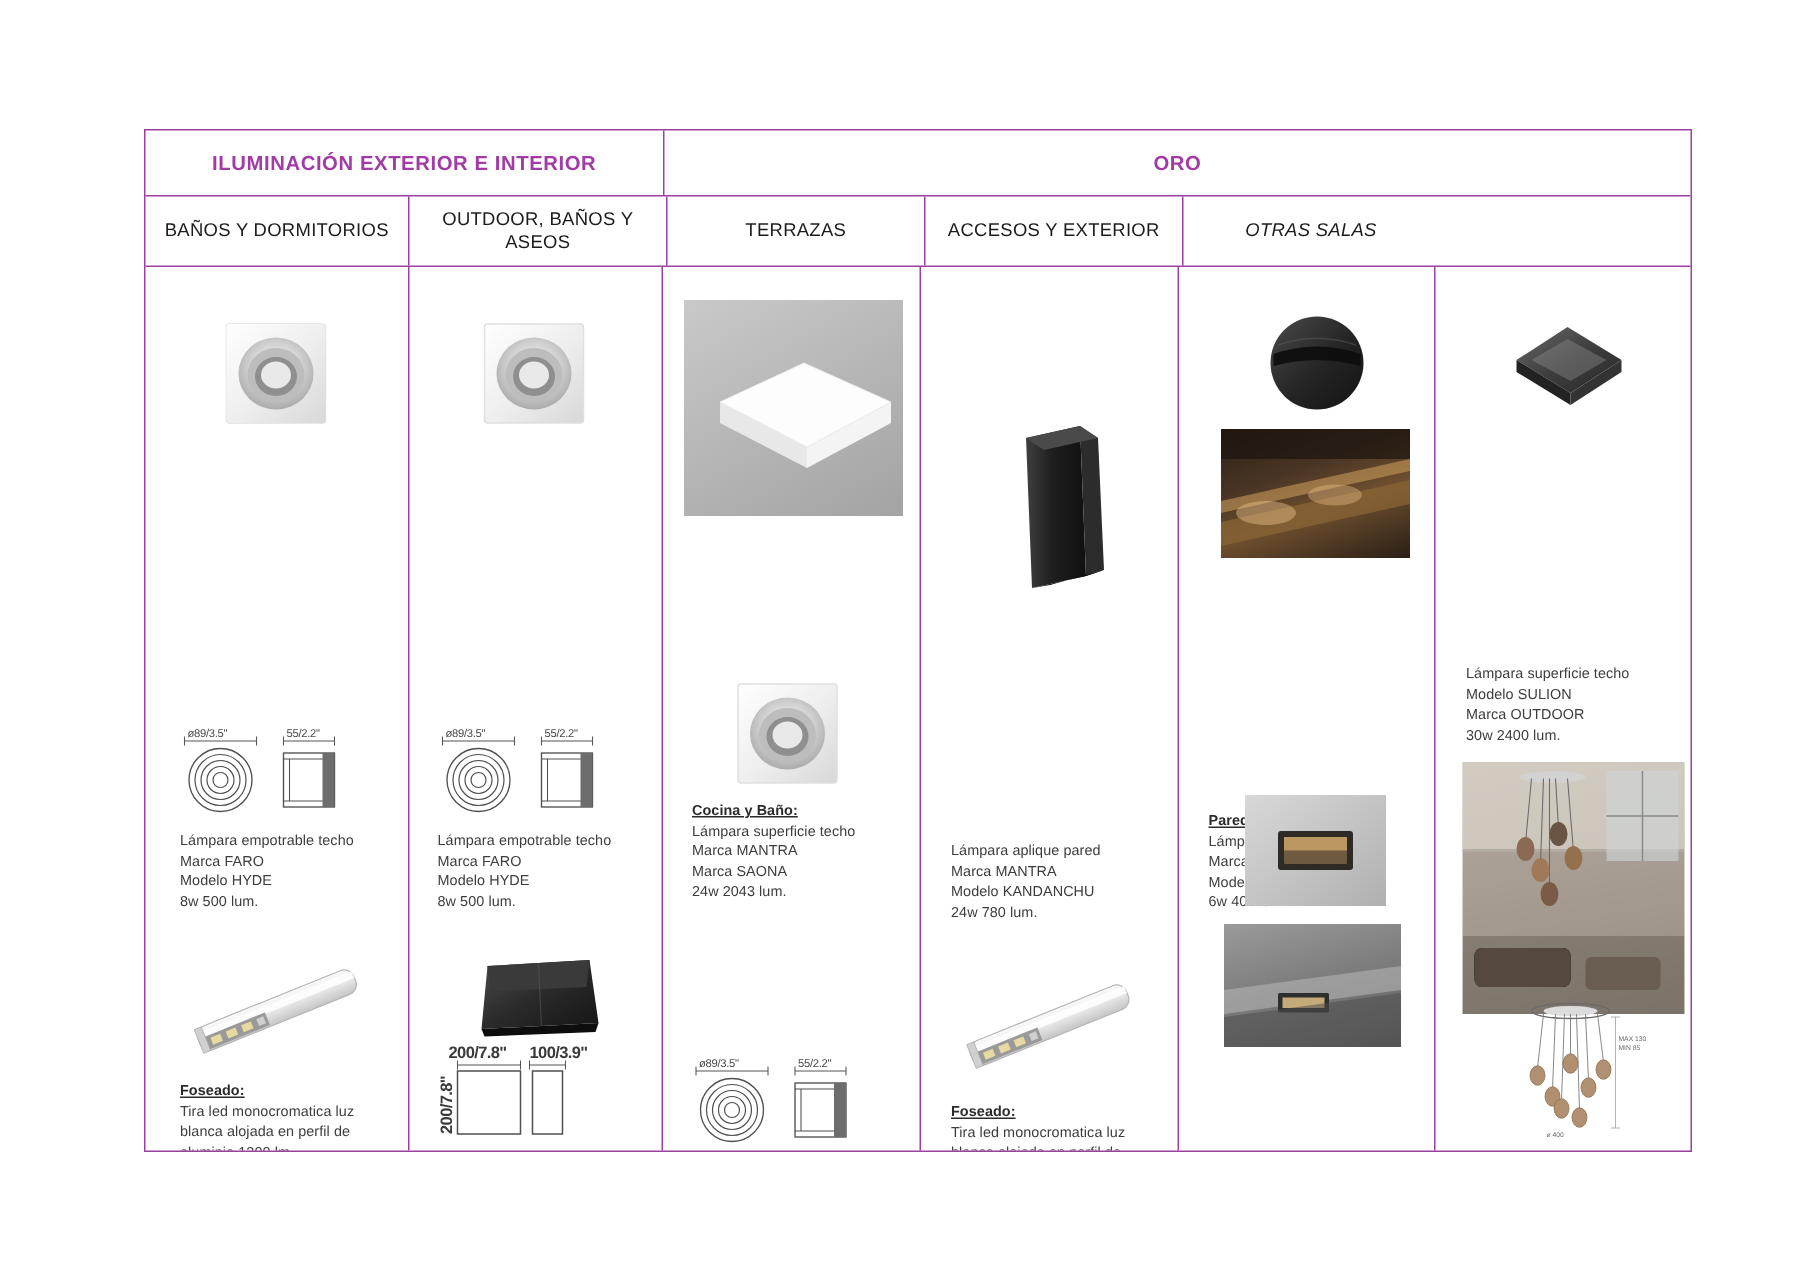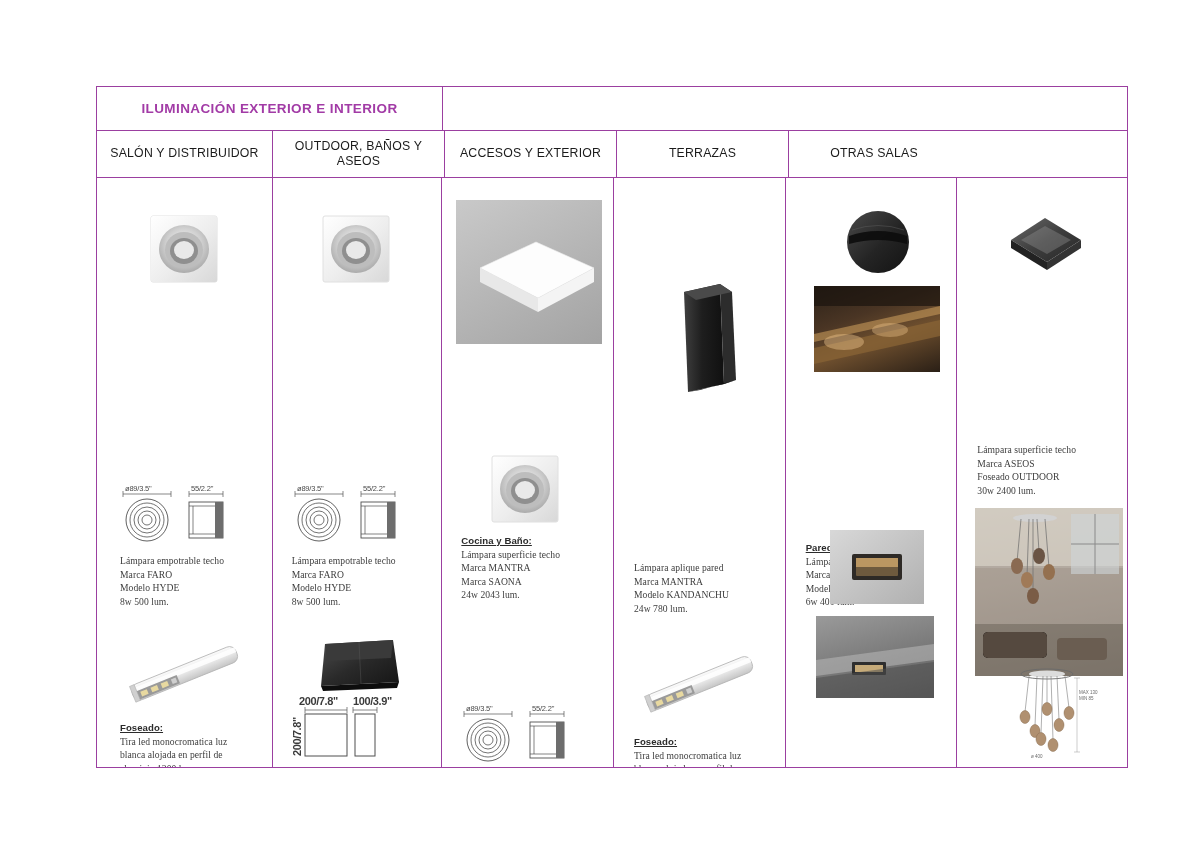--- a/index.html
+++ b/index.html
@@ -61,21 +61,21 @@
     flex: 0 0 auto;
   }
   .head-cell {
     display: flex;
     align-items: center;
     justify-content: center;
     text-align: center;
     padding: 0 6px;
     border-right: 1.5px solid #9b3fa0;
   }
-  .head-cell:last-child { border-right: none; }
+  .head-cell:last-child { border-right: none; font-style: italic; }
   .head-text {
     font-size: 12.3px;
     color: #1b1b1b;
     line-height: 1.25;
     letter-spacing: 0.2px;
     font-weight: 500;
   }
 
   
   .body-row {
@@ -106,21 +106,21 @@
     color: #3d3d3d;
     line-height: 1.42;
     letter-spacing: 0.05px;
   }
   .tblock .lead {
     font-weight: bold;
     color: #2b2b2b;
     text-decoration: underline;
     display: block;
   }
-  .tblock .ln { display: block; white-space: nowrap; font-family: Liberation Serif, serif; }
+  .tblock .ln { display: block; white-space: nowrap; }
 
   
   .art { position: absolute; }
 
   
   .dims { position: absolute; }
   .dimlabel {
     font-size: 7px;
     color: #4a4a4a;
     font-family: "Liberation Sans", sans-serif;
@@ -133,37 +133,40 @@
 </head>
 <body>
 
 <div id="page">
   <div id="sheet">
 
     <div class="banner-row">
       <div class="banner-cell left">
         <span class="banner-text">ILUMINACIÓN EXTERIOR E INTERIOR</span>
       </div>
+      <div class="banner-cell right">
+        <span class="banner-text">ORO</span>
+      </div>
     </div>
 
     <div class="head-row">
       <div class="head-cell c1">
-        <span class="head-text">SALÓN Y DISTRIBUIDOR</span>
+        <span class="head-text">BAÑOS Y DORMITORIOS</span>
       </div>
       <div class="head-cell c3">
         <span class="head-text">
           <span>OUTDOOR, BAÑOS Y</span><br>
           <span>ASEOS</span>
         </span>
       </div>
+      <div class="head-cell c4">
+        <span class="head-text">TERRAZAS</span>
+      </div>
       <div class="head-cell c5">
         <span class="head-text">ACCESOS Y EXTERIOR</span>
-      </div>
-      <div class="head-cell c4">
-        <span class="head-text">TERRAZAS</span>
       </div>
       <div class="head-cell c6">
         <span class="head-text">OTRAS SALAS</span>
       </div>
     </div>
 
     <div class="body-row">
 
       <div class="body-cell c1">
 
@@ -539,22 +542,22 @@
             </defs>
             <path d="M14 34 L48 12 L84 34 L50 56 Z" fill="url(#out1)"></path>
             <path d="M14 34 L50 56 L50 64 L14 42 Z" fill="#222222"></path>
             <path d="M84 34 L50 56 L50 64 L84 42 Z" fill="#333333"></path>
             <path d="M24 34 L48 20 L74 34 L50 48 Z" fill="#9a9a9a" opacity="0.35"></path>
           </svg>
         </div>
 
         <div class="tblock" style="left:20px; top:265px;">
           <span class="ln">Lámpara superficie techo</span>
-          <span class="ln">Marca ASEOS</span>
-          <span class="ln">Foseado OUTDOOR</span>
+          <span class="ln">Modelo SULION</span>
+          <span class="ln">Marca OUTDOOR</span>
           <span class="ln">30w 2400 lum.</span>
         </div>
 
         <div class="photo" style="left:18px; top:330px; width:148px; height:168px; background:linear-gradient(170deg,#c8c0b4 0%,#b6aca0 40%,#8f867c 100%);">
           <svg width="148" height="168" viewBox="0 0 148 168">
             <rect x="0" y="0" width="148" height="60" fill="#d6d0c6" opacity="0.7"></rect>
             <rect x="0" y="58" width="148" height="58" fill="#9e948a" opacity="0.55"></rect>
             <rect x="0" y="116" width="148" height="52" fill="#6e655c" opacity="0.6"></rect>
 
             <rect x="96" y="6" width="48" height="60" fill="#cfd6d8" opacity="0.6"></rect>

